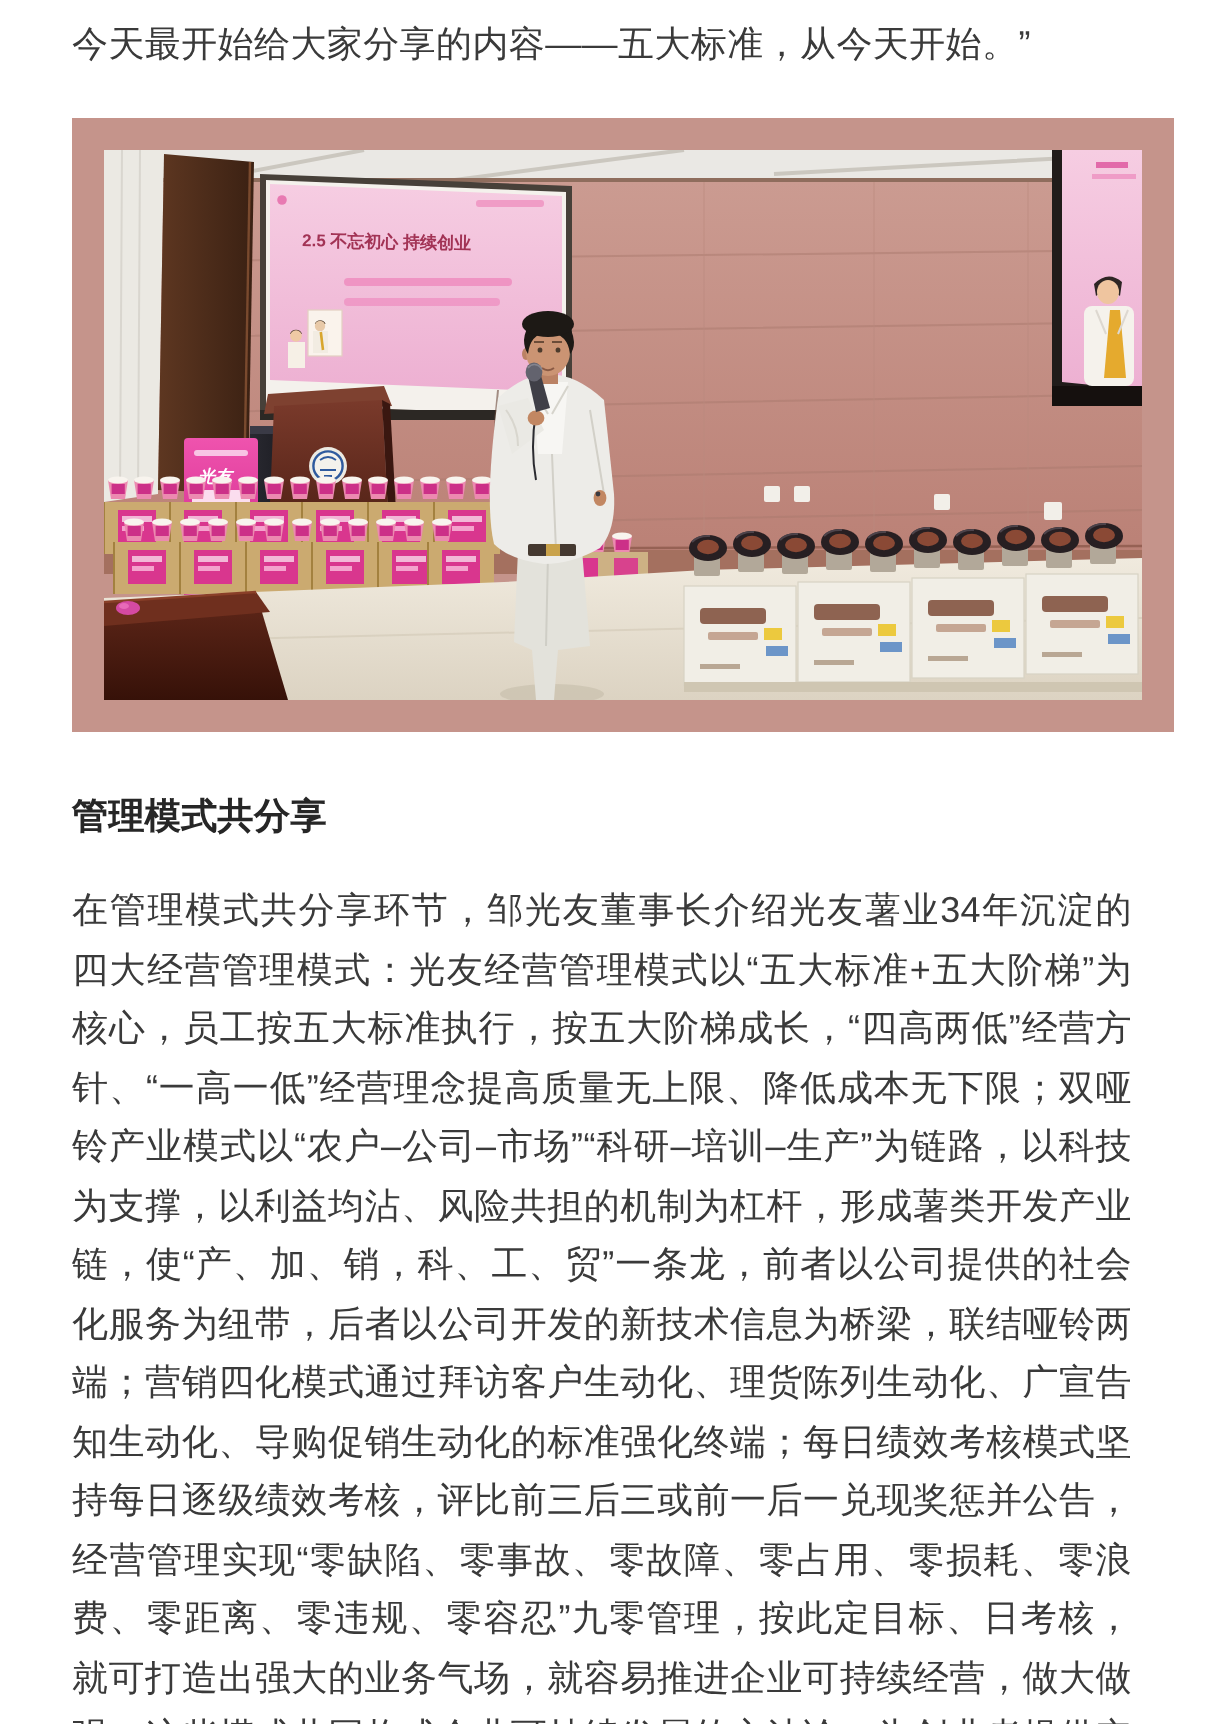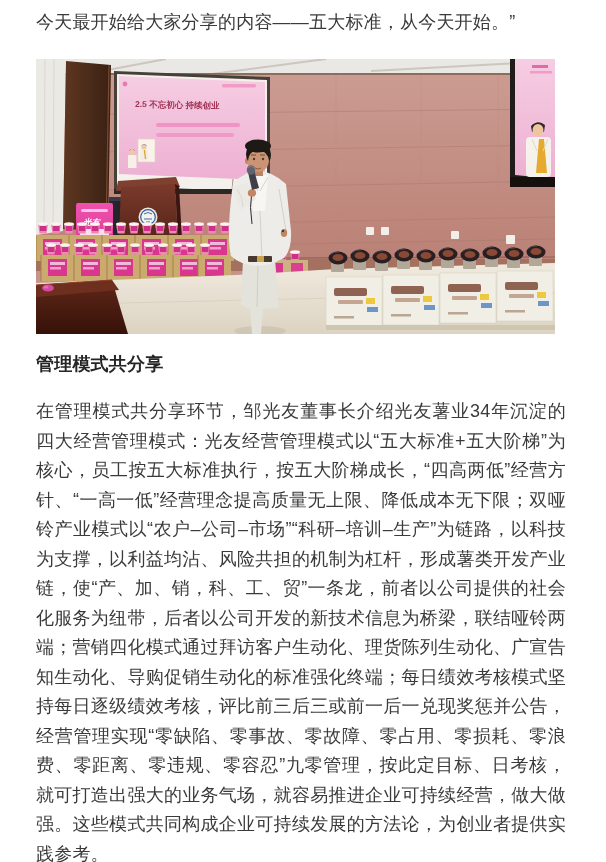--- a/index.html
+++ b/index.html
@@ -7,26 +7,26 @@
     width:606px;height:862px;overflow:hidden;background:#ffffff;
     font-family:"Liberation Sans","DejaVu Sans",sans-serif;
     -webkit-font-smoothing:antialiased;
   }
   .page{padding:7px 40px 0 36px;width:530px;}
   .intro{
     margin:0;font-size:18px;line-height:30px;color:#3a3a3a;
     text-align:justify;letter-spacing:.2px;
   }
   figure.photo{
-    margin:22px 0 0 0;padding:0;width:519px;height:275px;
+    margin:22px 0 0 0;padding:16px;width:519px;height:275px;
     overflow:hidden;background:#c5948b;
   }
   figure.photo svg{display:block;}
   h2.heading{
-    margin:20px 0 0 0;font-size:18px;line-height:20px;font-weight:700;
+    margin:32px 0 0 0;font-size:18px;line-height:20px;font-weight:700;
     color:#262626;letter-spacing:.2px;
   }
   p.body{
     margin:23px 0 0 0;font-size:18px;line-height:29.5px;color:#3a3a3a;
     text-align:justify;letter-spacing:.2px;
   }
 </style>
 </head>
 <body>
 

